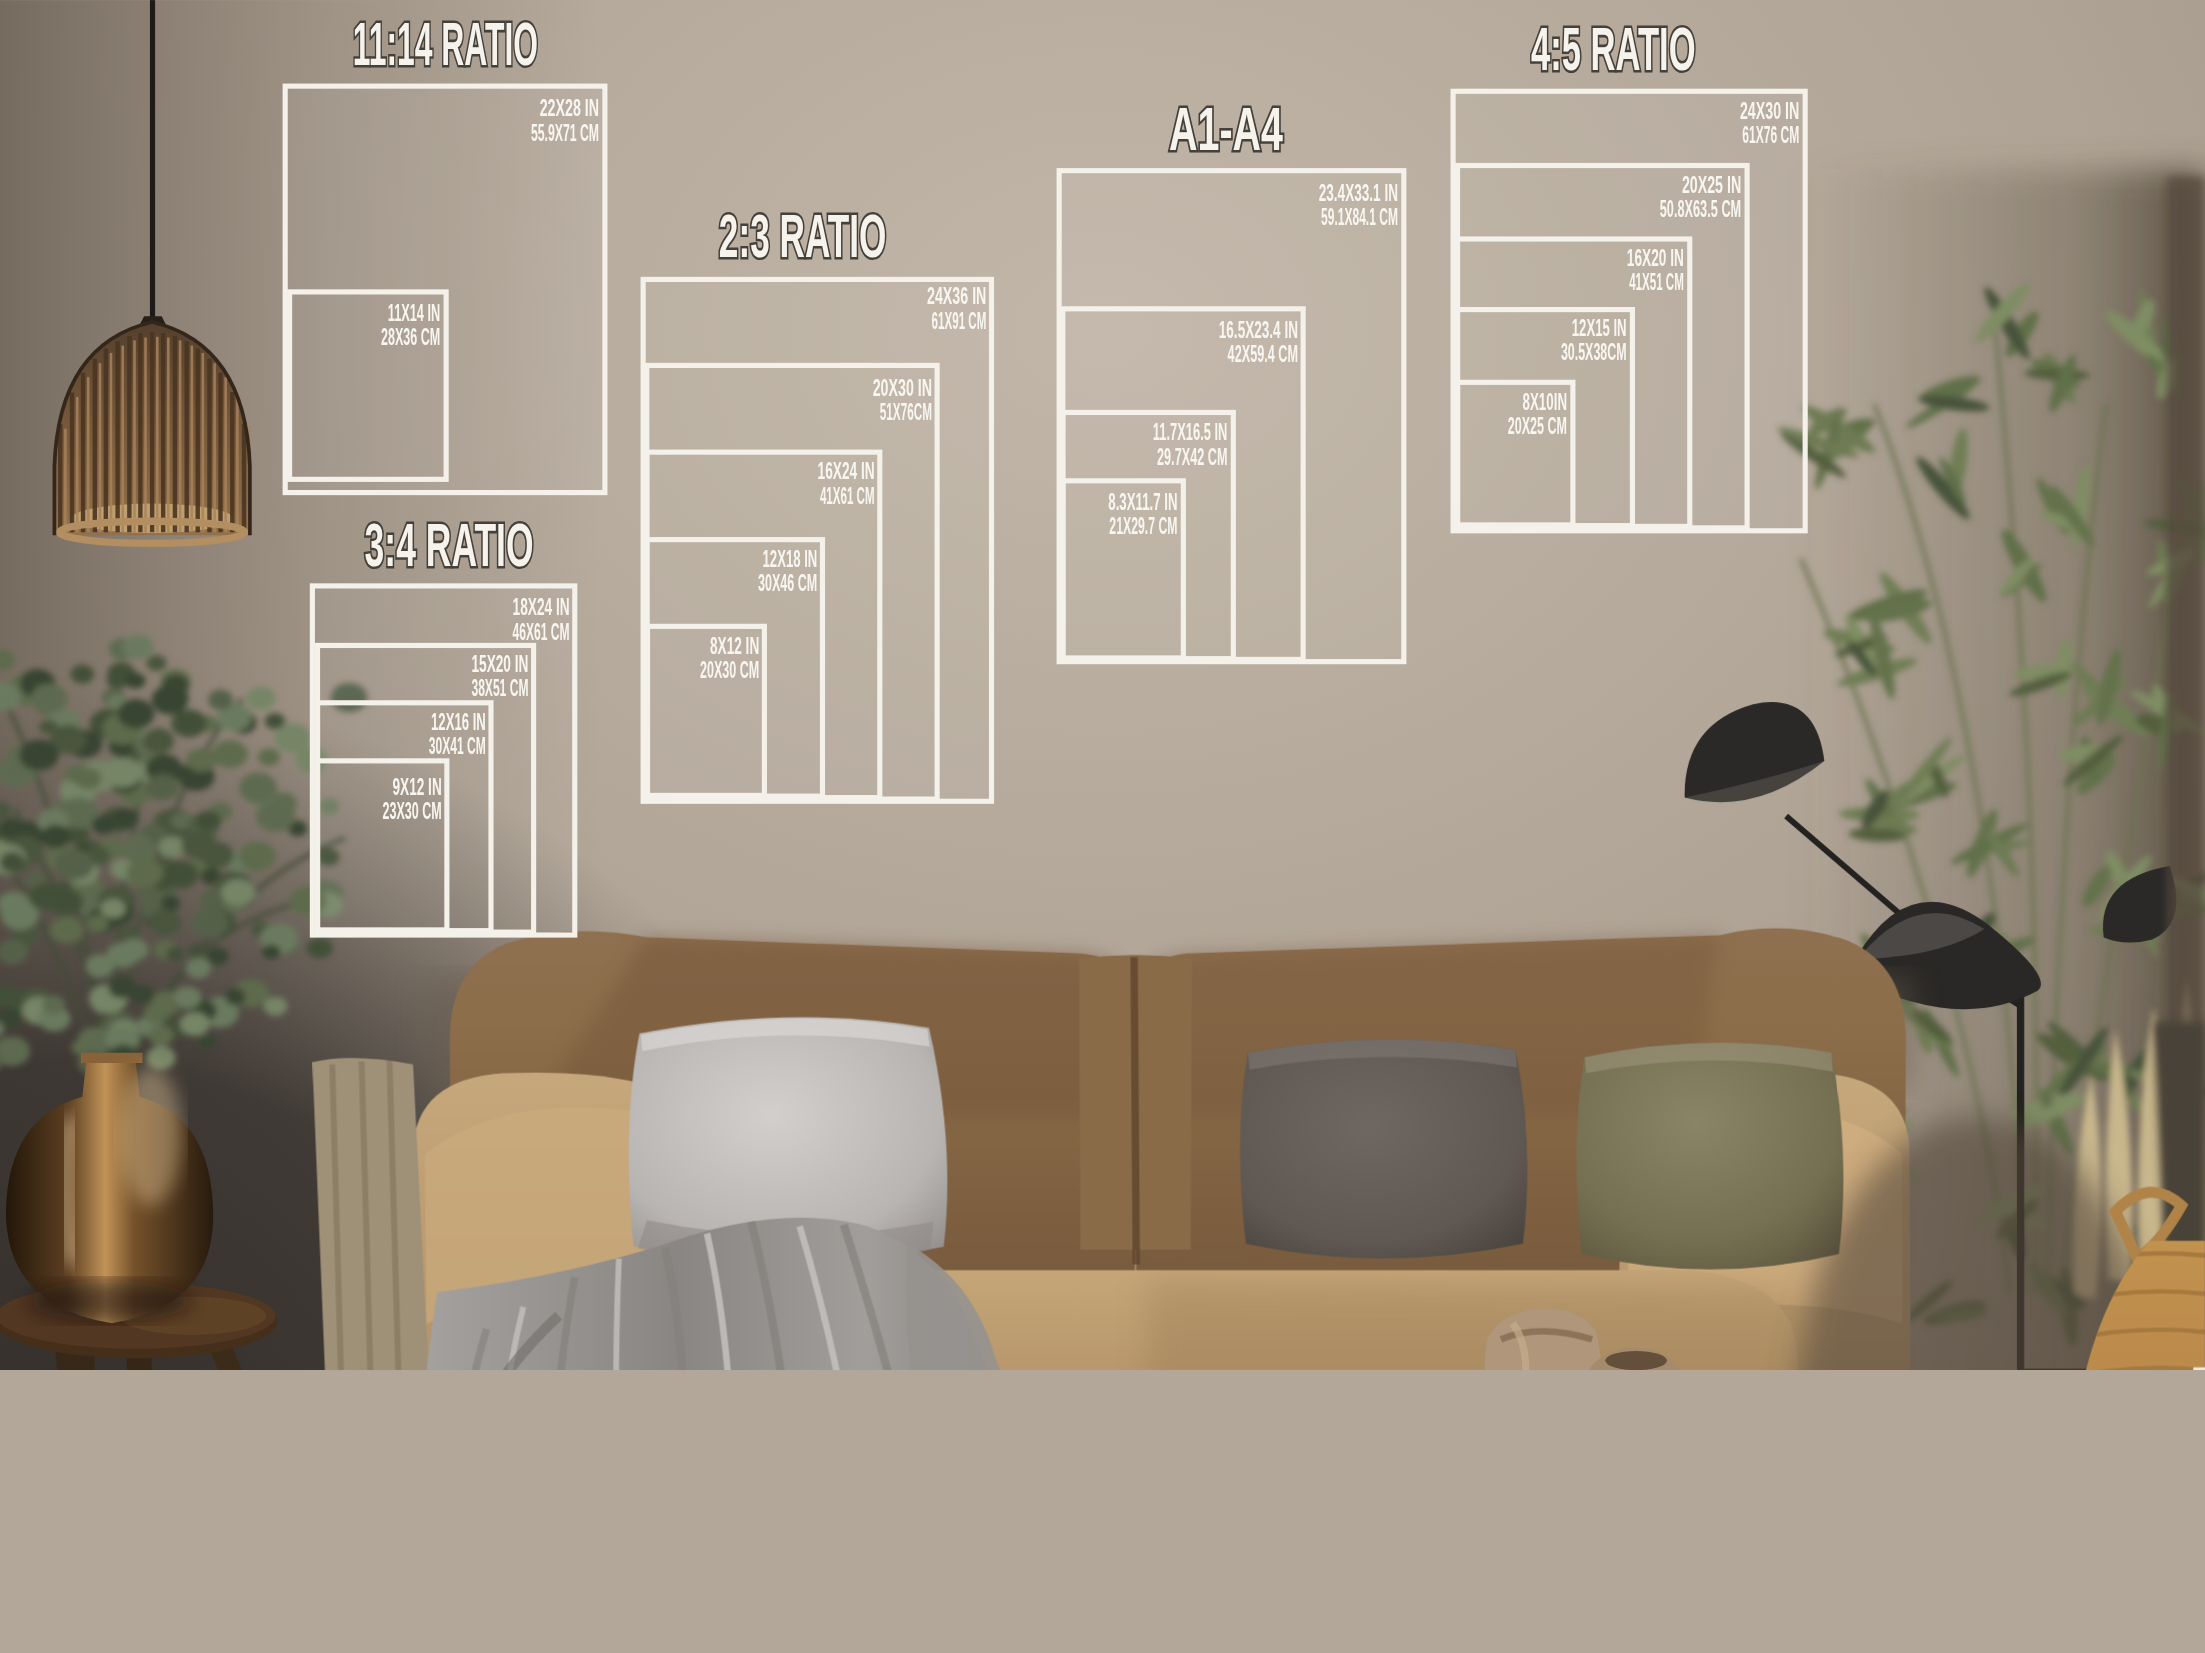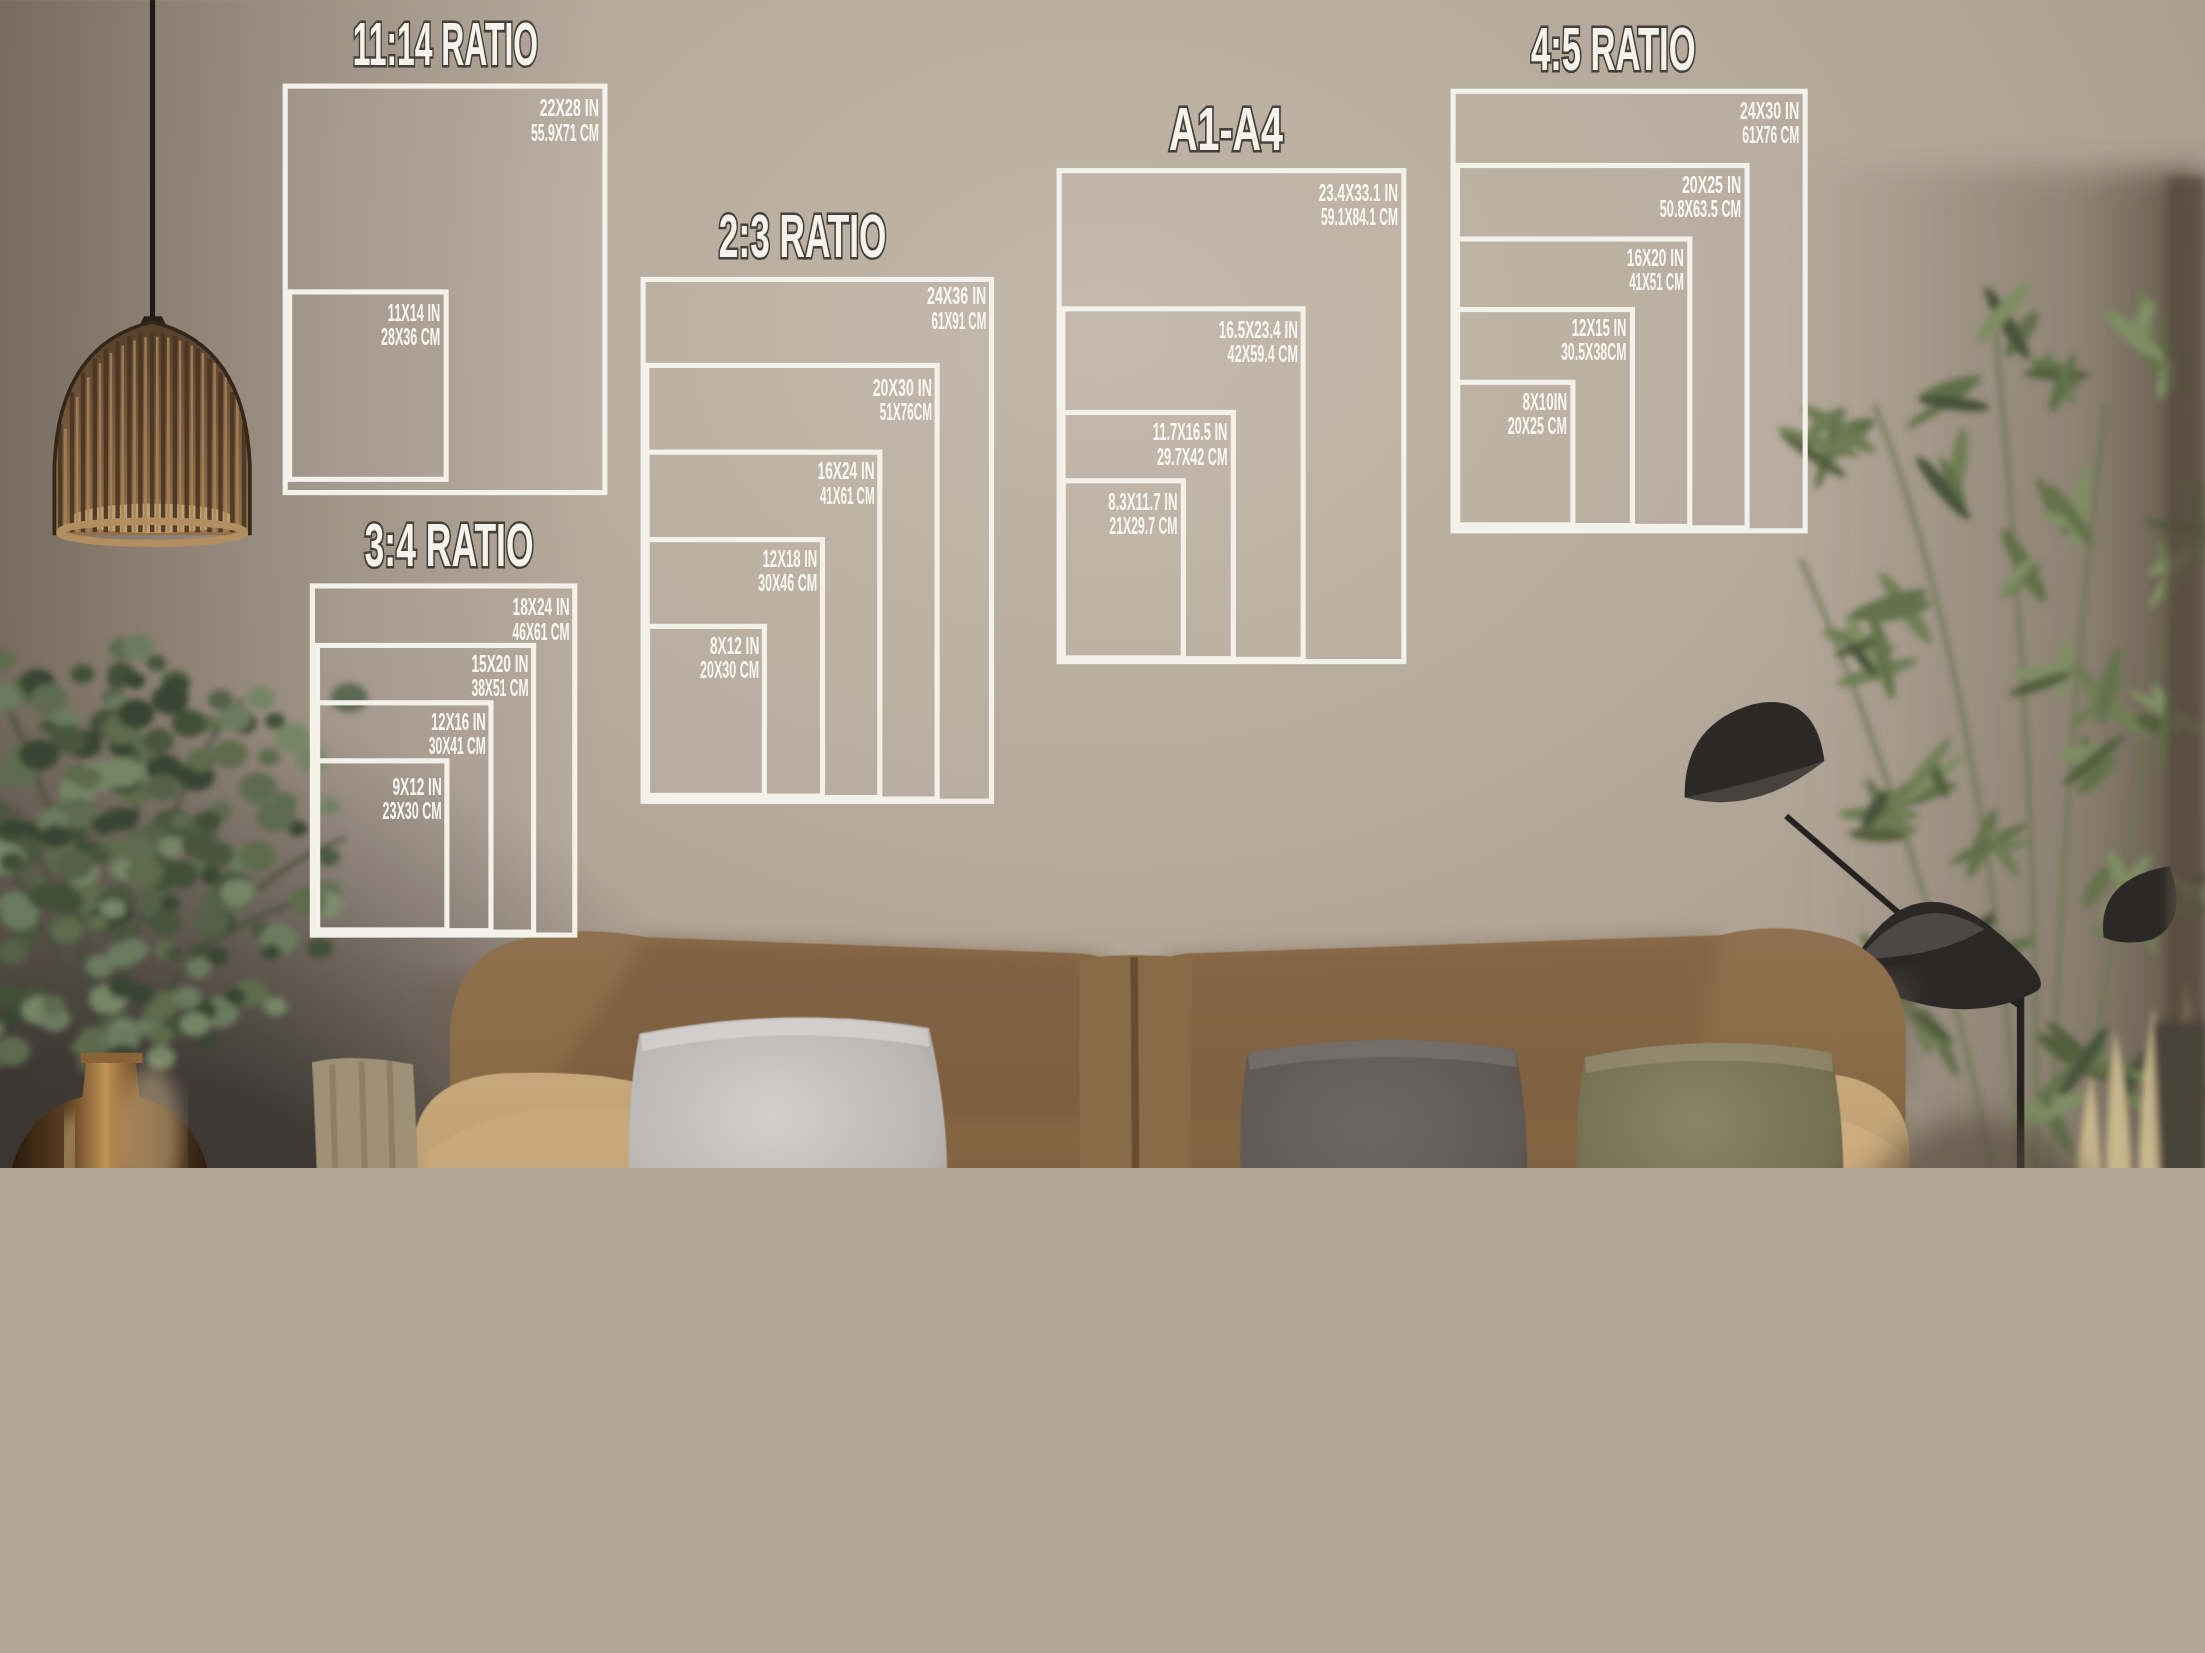--- a/index.html
+++ b/index.html
@@ -1,16 +1,16 @@
 <!DOCTYPE html>
 <html style="font-size:11.8px"><head>
 <meta charset="utf-8">
 <style>
 html,body{margin:0;padding:0;background:#b3a799;}
-#stage{position:relative;width:2205px;height:1168px;overflow:hidden;font-family:"Liberation Sans",sans-serif;}
+#stage{position:relative;width:2205px;height:1370px;overflow:hidden;font-family:"Liberation Sans",sans-serif;}
 svg{position:absolute;left:0;top:0;}
 </style>
 </head>
 <body>
 <div id="stage">
 <svg width="2205" height="1654" viewBox="0 0 3000 2250">
 <defs>
 <radialGradient id="gWall" cx="50%" cy="20%" r="85%">
  <stop offset="0%" stop-color="#c1b6a8"></stop>
  <stop offset="55%" stop-color="#afa395"></stop>

